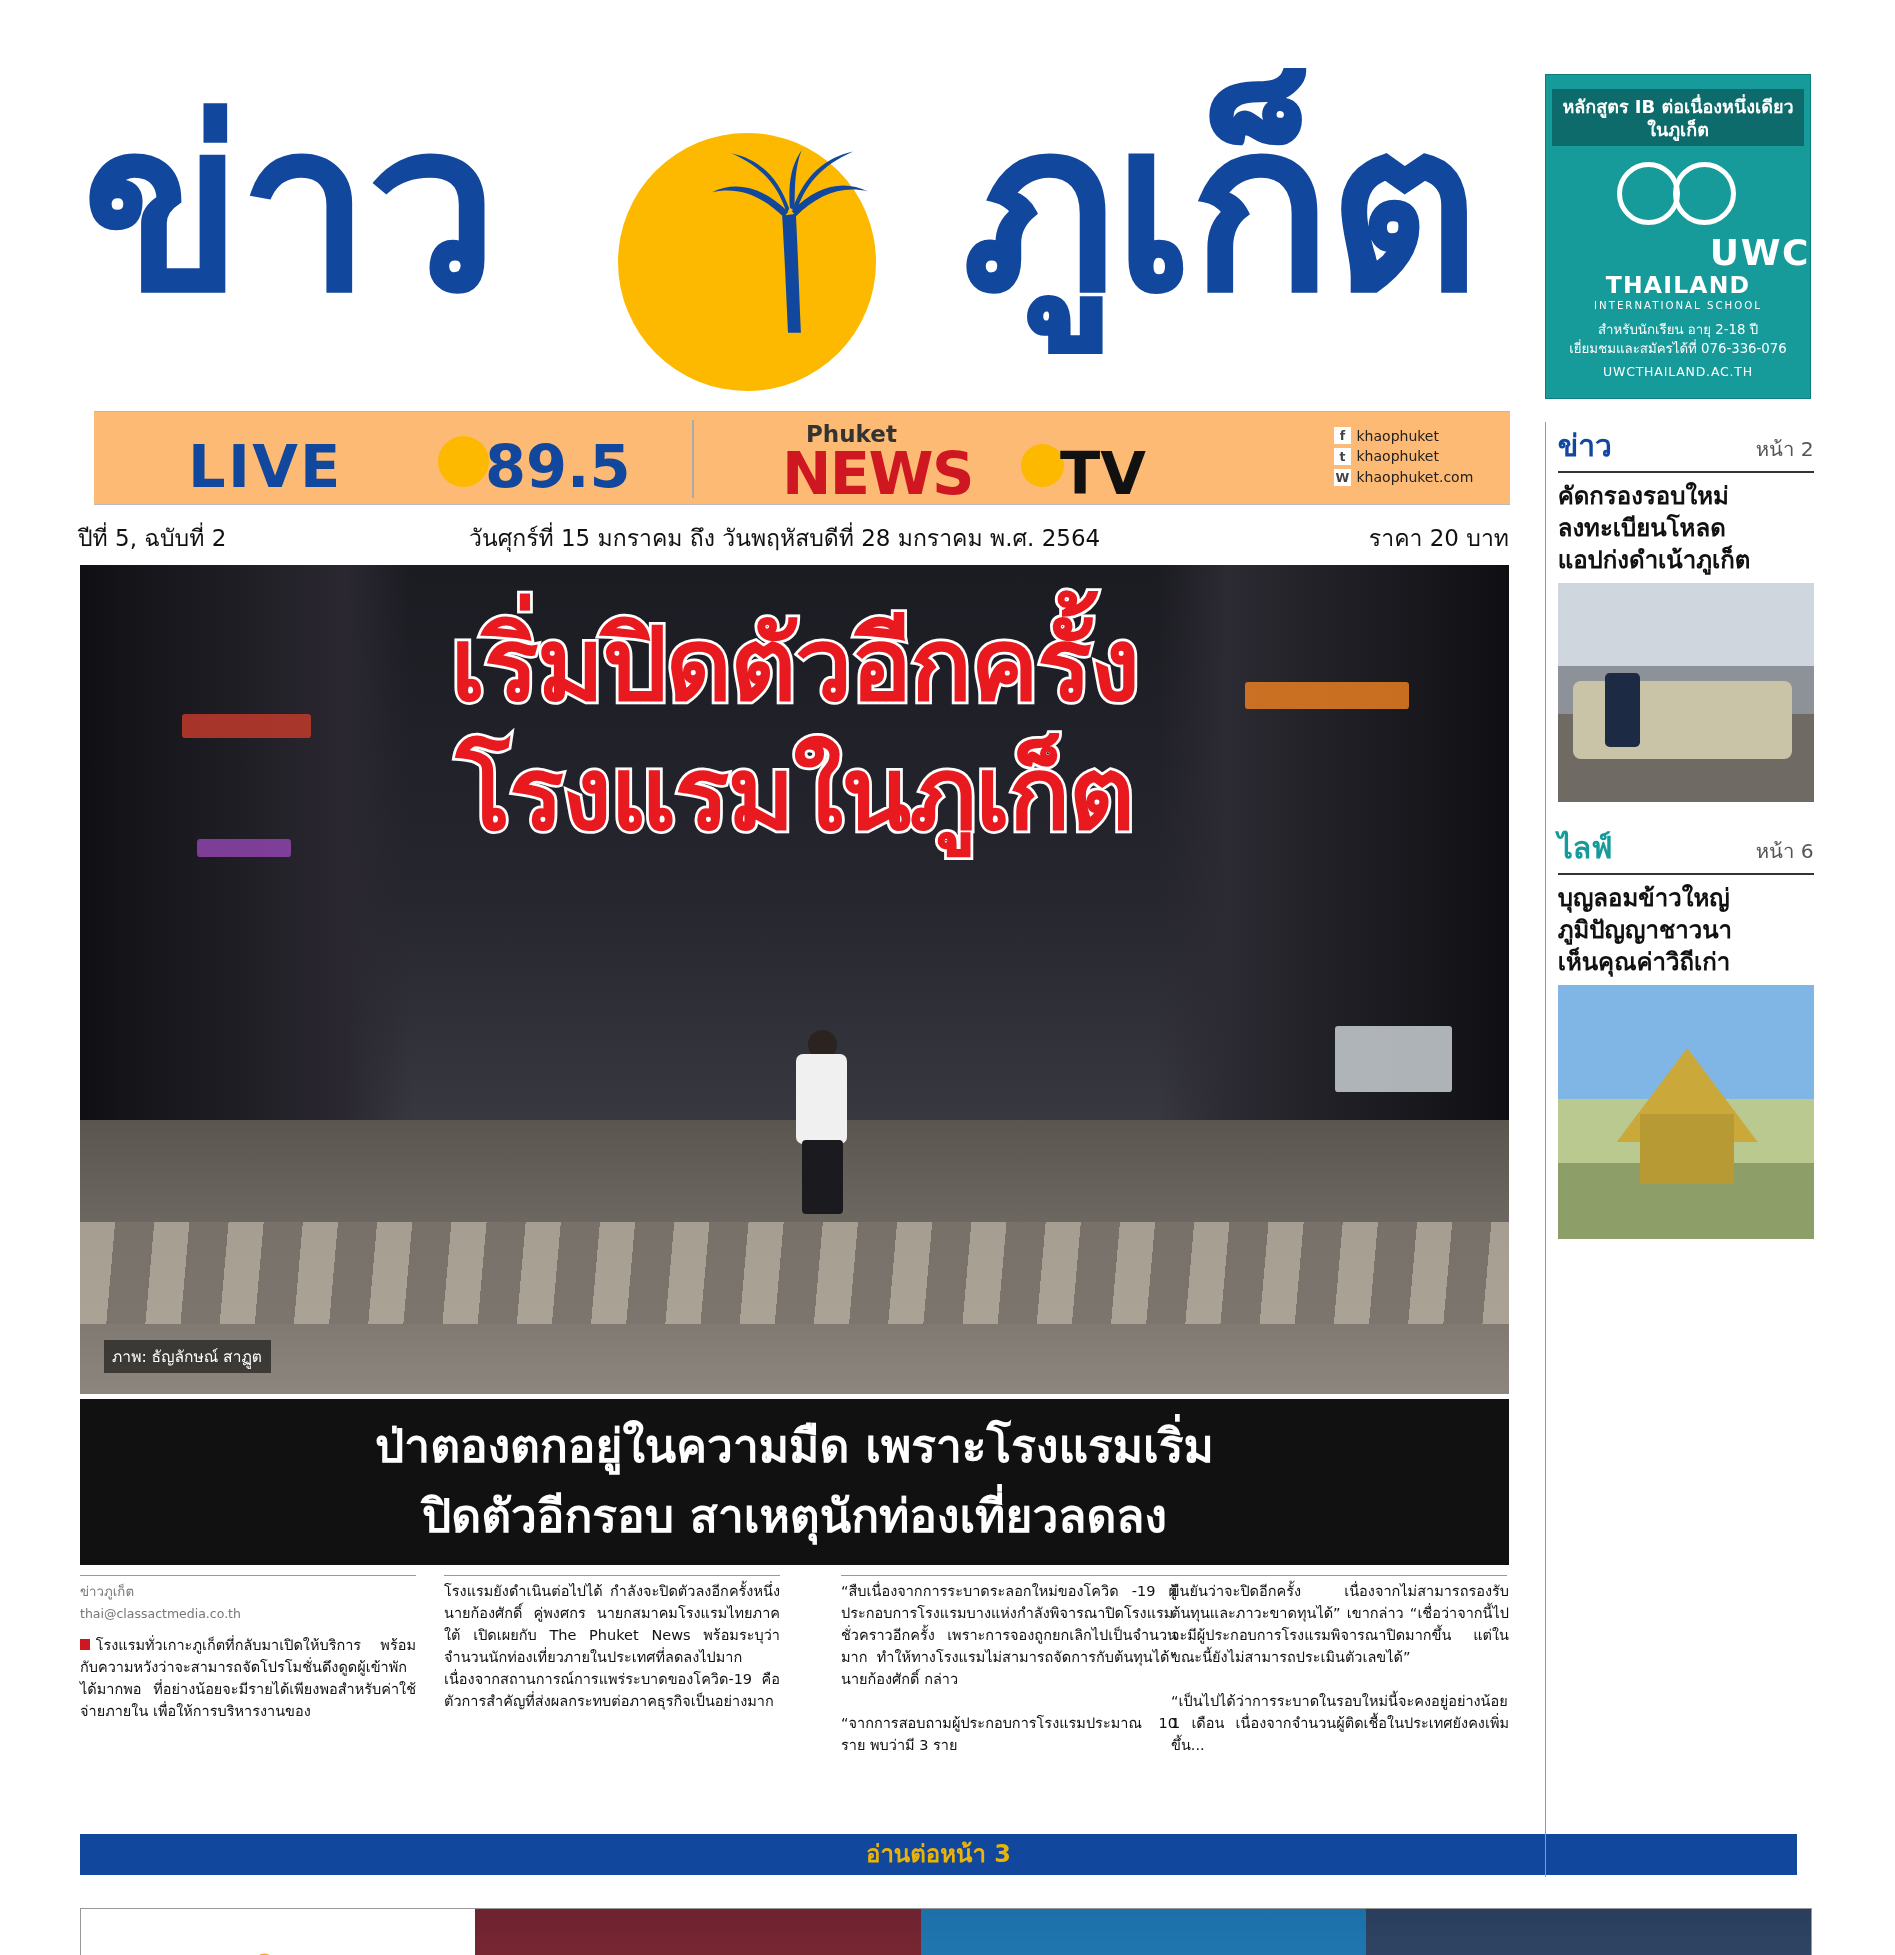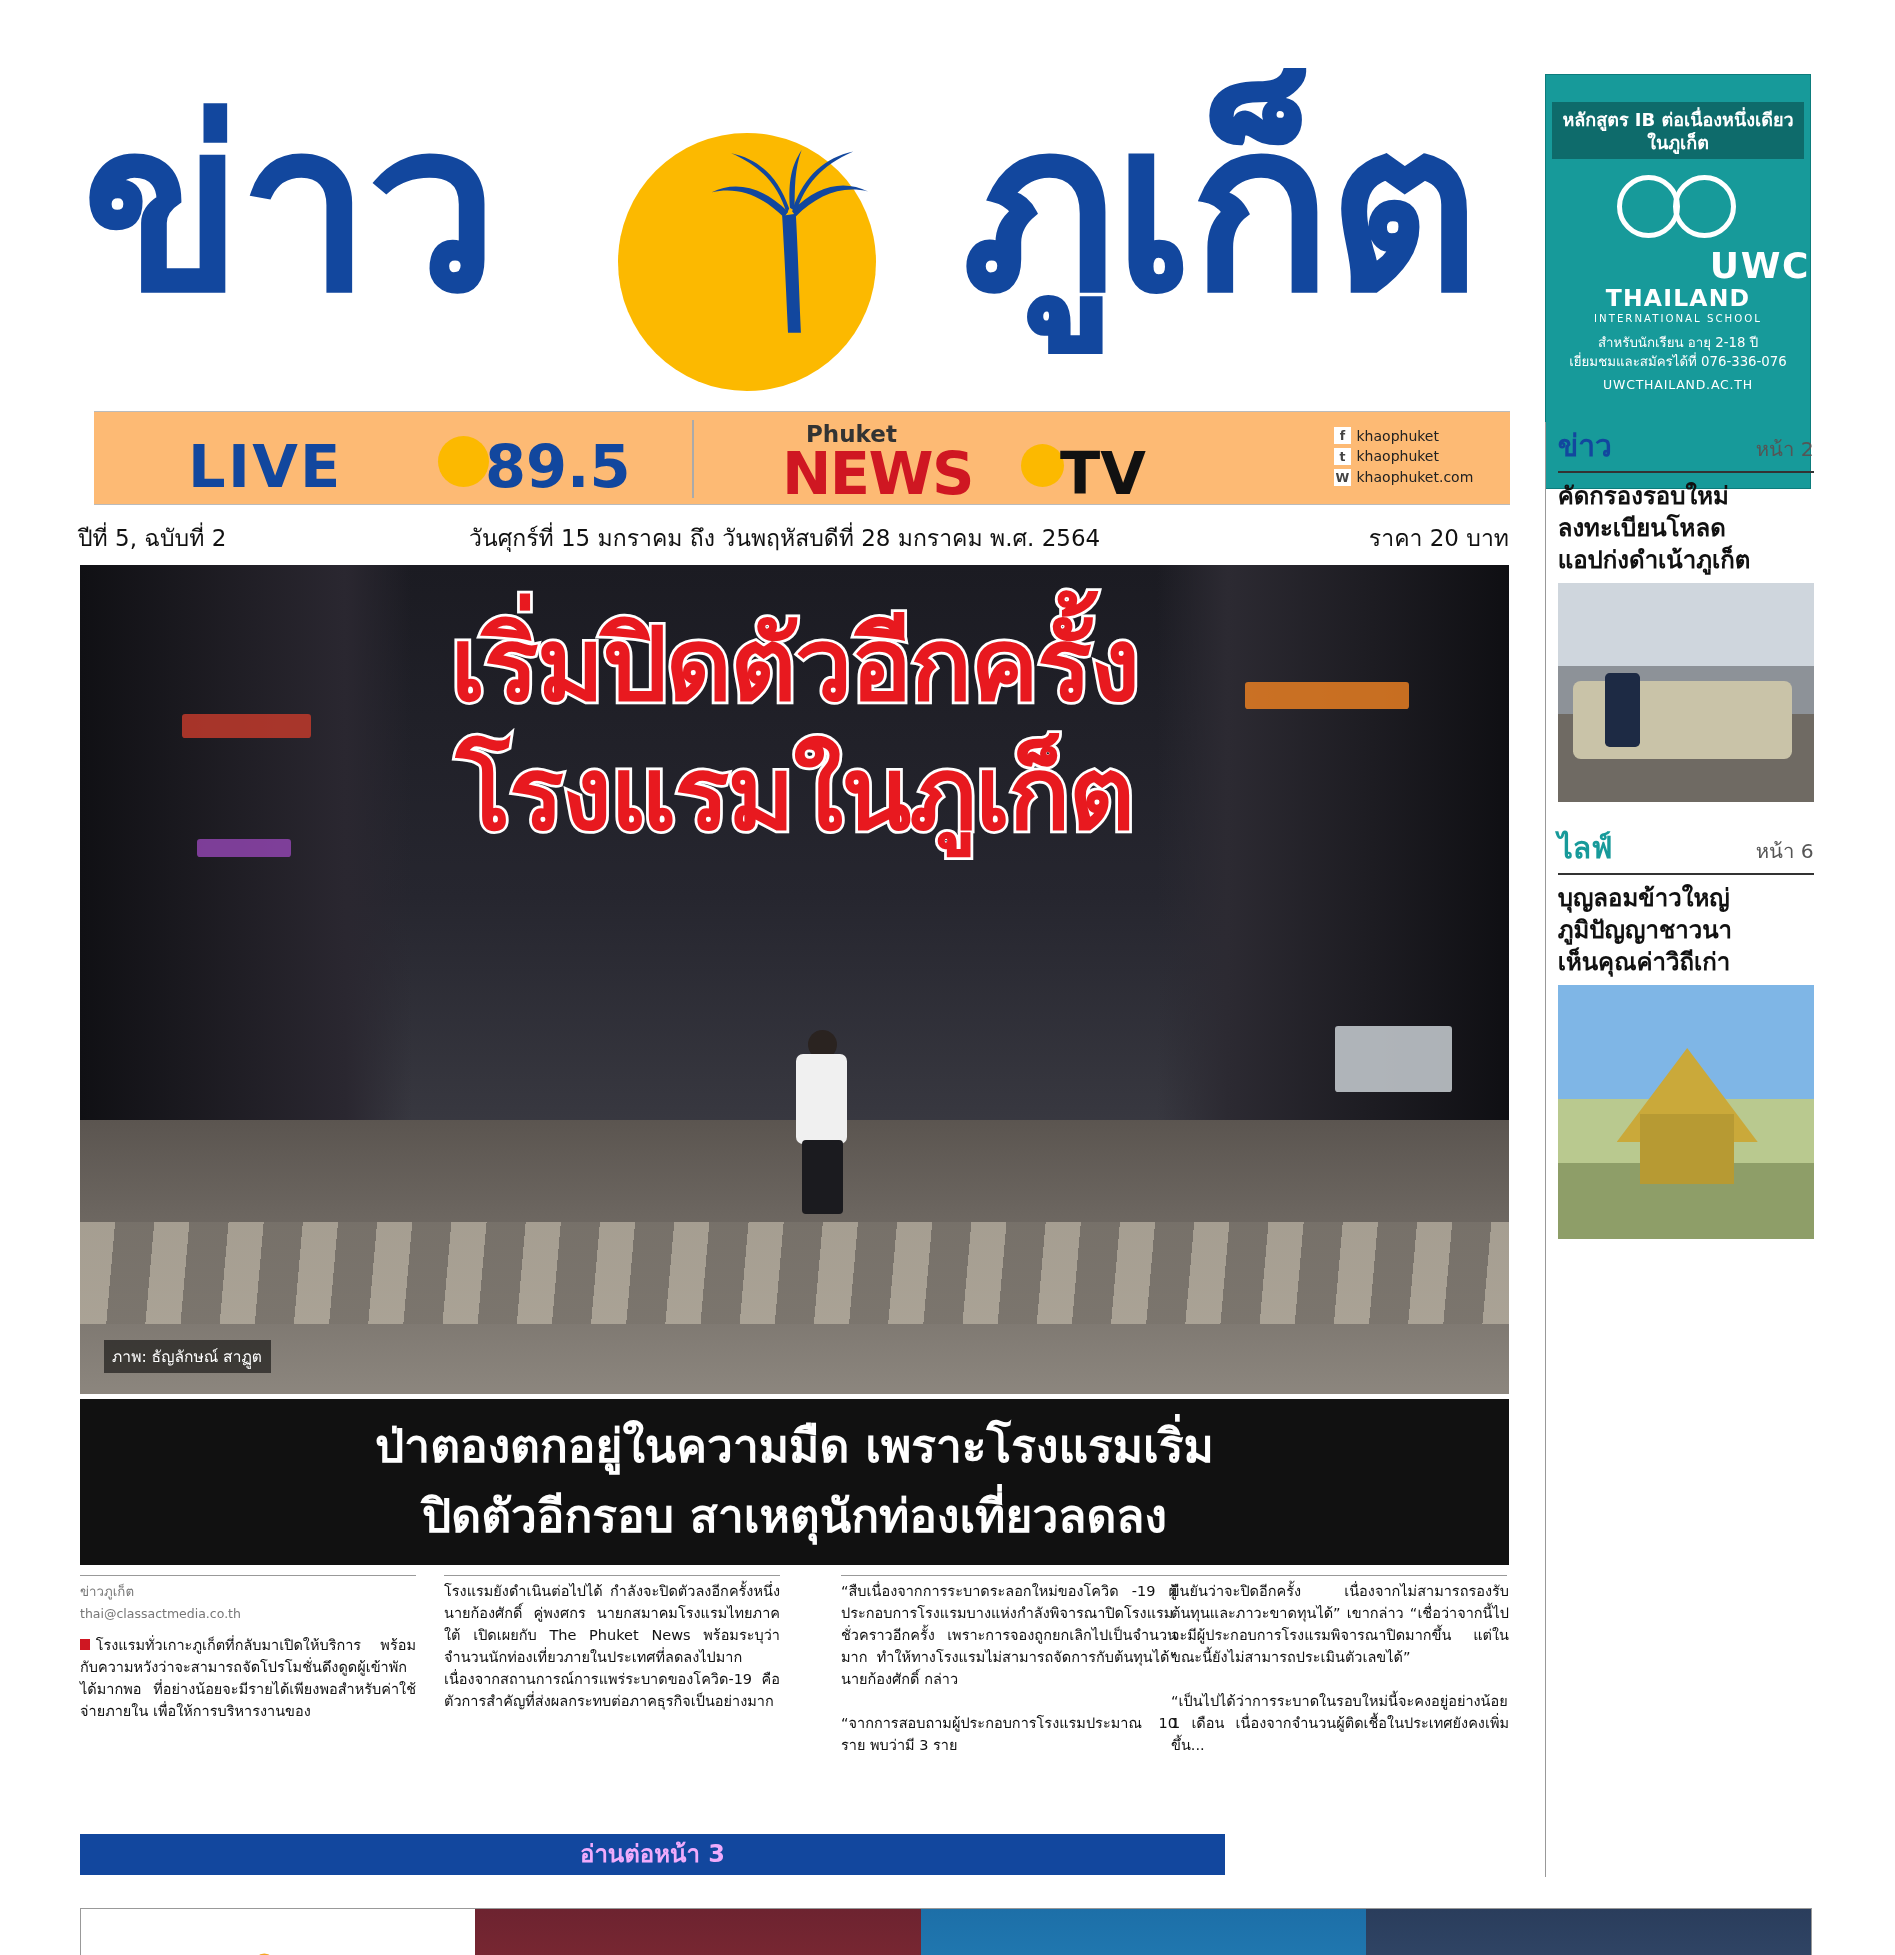--- a/index.html
+++ b/index.html
@@ -49,26 +49,26 @@
   .palm {
     position: absolute;
     left: 622px; top: 90px;
     width: 168px; height: 188px;
   }
 
   
   .uwc-ad {
     position: absolute;
     left: 1545px; top: 74px;
-    width: 266px; height: 415px;
+    width: 266px; height: 325px;
     background: #179a9a;
     border: 1.2px solid #0d7c7c;
     color: #fff;
     text-align: center;
-    padding-top: 27px;
+    padding-top: 14px;
   }
   .uwc-head {
     background: #0e6b6b;
     color: #ffffff;
     font-size: 18px;
     line-height: 23px;
     padding: 5.5px 2.3px;
     font-weight: bold;
     margin: 0 6.3px;
   }
@@ -287,23 +287,23 @@
     background: #cf1722; margin-right: 5.5px;
   }
   .col-rule {
     position: absolute; top: -5.5px; width: 336px; height: 1.6px; background: #999;
   }
 
   
   .continue-bar {
     position: absolute;
     left: 80px; top: 1834px;
-    width: 1145px; height: 41px;
+    width: 1717px; height: 41px;
     background: #12479e;
-    color: #f0abfc;
+    color: #eab308;
     font-size: 24px;
     font-weight: bold;
     text-align: center;
     line-height: 41px;
   }
 
   
   .rail {
     position: absolute;
     left: 1545px; top: 422px;

